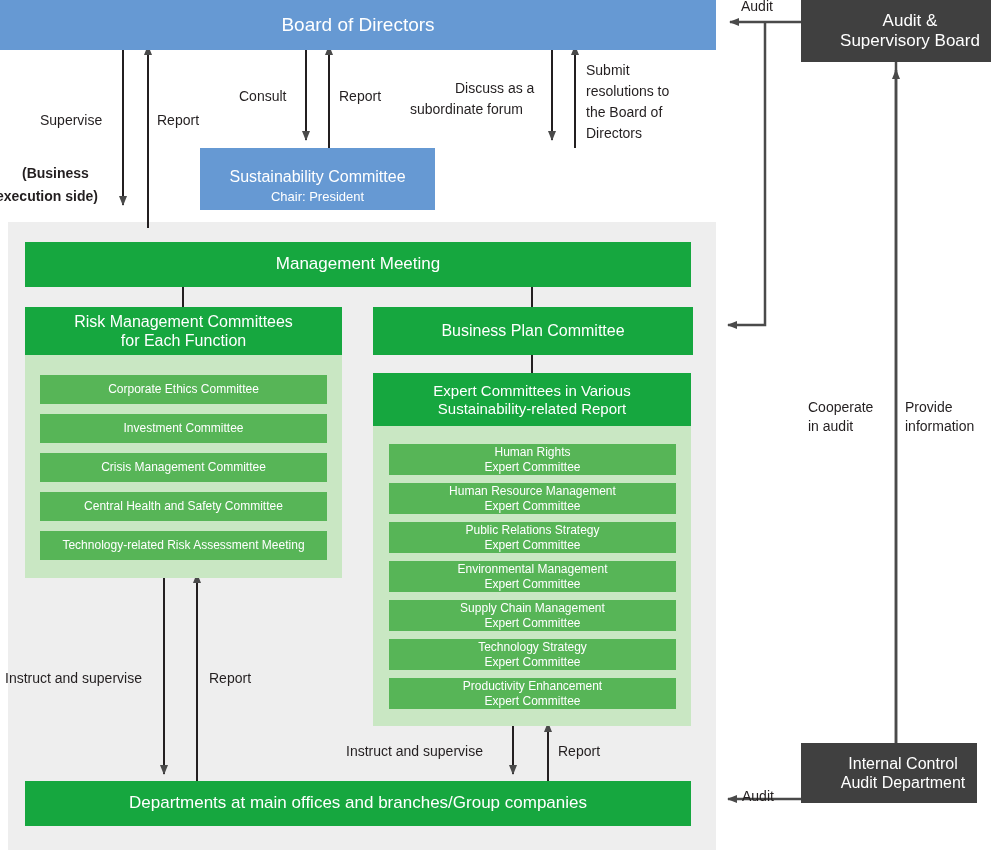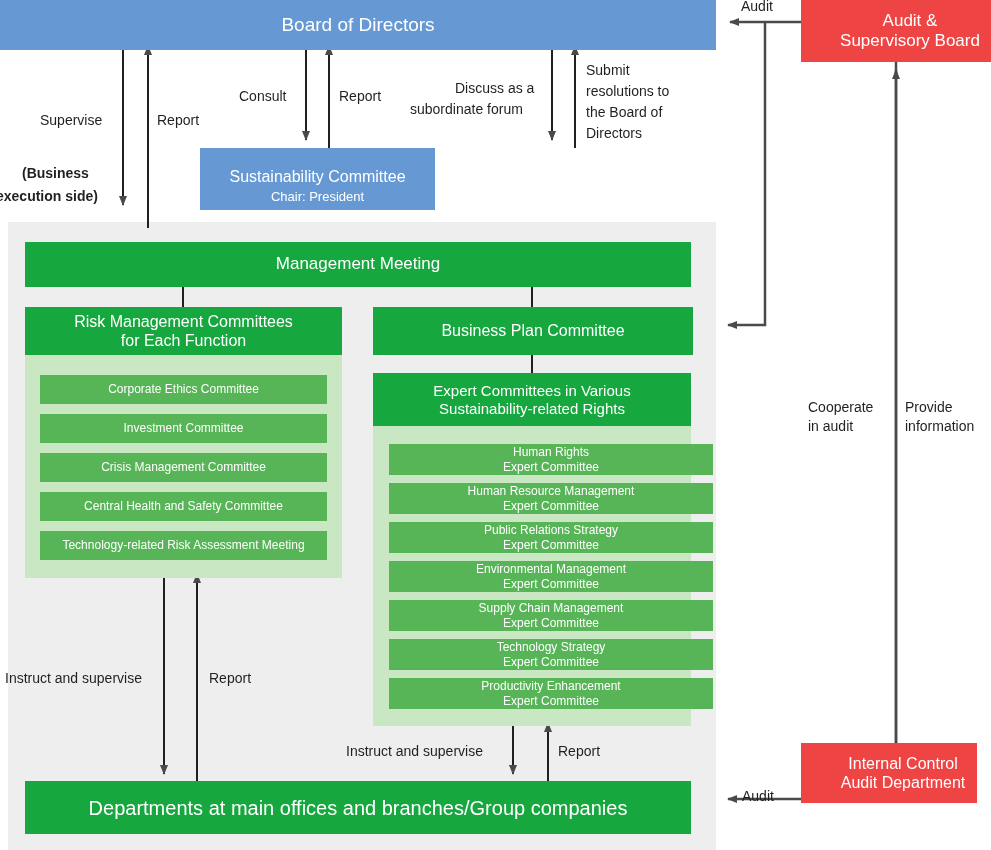--- a/index.html
+++ b/index.html
@@ -15,21 +15,21 @@
   .exec-panel{
     left:8px;top:222px;width:708px;height:628px;background:#eeeeee;
   }
 
   
   .box{
     display:flex;flex-direction:column;align-items:center;justify-content:center;
     color:#ffffff;text-align:center;line-height:1.2;
   }
   .blue{background:#6699d3;}
-  .orange{background:#ef4444;padding-left:28px;}
+  .orange{background:#404040;padding-left:28px;}
   .green{background:#16a73f;}
   .midgreen{background:#57b557;}
   .palegreen{background:#c9e7c3;}
 
   .board{left:0;top:0;width:716px;height:50px;font-size:19px;}
   .audit-board{left:801px;top:0;width:190px;height:62px;font-size:17px;}
   .sustain-cmt{left:200px;top:148px;width:235px;height:62px;}
   .roundtable{left:455px;top:148px;width:261px;height:62px;}
   .cmt-title{font-size:16px;margin-bottom:3px;margin-top:14px;}
   .cmt-sub{font-size:13px;}
@@ -38,23 +38,23 @@
   .risk-head{left:25px;top:307px;width:317px;height:48px;font-size:16px;}
   .risk-body{left:25px;top:355px;width:317px;height:223px;}
   .bplan{left:373px;top:307px;width:320px;height:48px;font-size:16px;}
   .expert-head{left:373px;top:373px;width:318px;height:53px;font-size:15px;}
   .expert-body{left:373px;top:426px;width:318px;height:300px;}
 
   .risk-item{
     left:40px;width:287px;height:29px;font-size:12px;
   }
   .exp-item{
-    left:389px;width:324px;height:31px;font-size:12px;line-height:1.25;
-  }
-  .departments{left:25px;top:781px;width:666px;height:53px;font-size:20px;}
+    left:389px;width:287px;height:31px;font-size:12px;line-height:1.25;
+  }
+  .departments{left:25px;top:781px;width:666px;height:45px;font-size:17px;}
   .internal-audit{left:801px;top:743px;width:176px;height:60px;font-size:16px;}
 
   
   .edge-label{
     position:absolute;color:#231f20;font-size:14px;line-height:1.18;
     white-space:pre;
   }
   .edge-label.bold{font-weight:bold;}
   svg.wires{position:absolute;left:0;top:0;width:991px;height:850px;pointer-events:none;}
 </style>
@@ -138,21 +138,21 @@
     <span>for Each Function</span>
   </div>
   <div class="abs palegreen risk-body"></div>
 
   <div class="abs box green bplan">
     <span>Business Plan Committee</span>
   </div>
 
   <div class="abs box green expert-head">
     <span>Expert Committees in Various</span>
-    <span>Sustainability-related Rights</span>
+    <span>Sustainability-related Report</span>
   </div>
   <div class="abs palegreen expert-body"></div>
 
   <div class="abs box midgreen risk-item" style="top:375px">
     <span>Corporate Ethics Committee</span>
   </div>
   <div class="abs box midgreen risk-item" style="top:414px">
     <span>Investment Committee</span>
   </div>
   <div class="abs box midgreen risk-item" style="top:453px">

